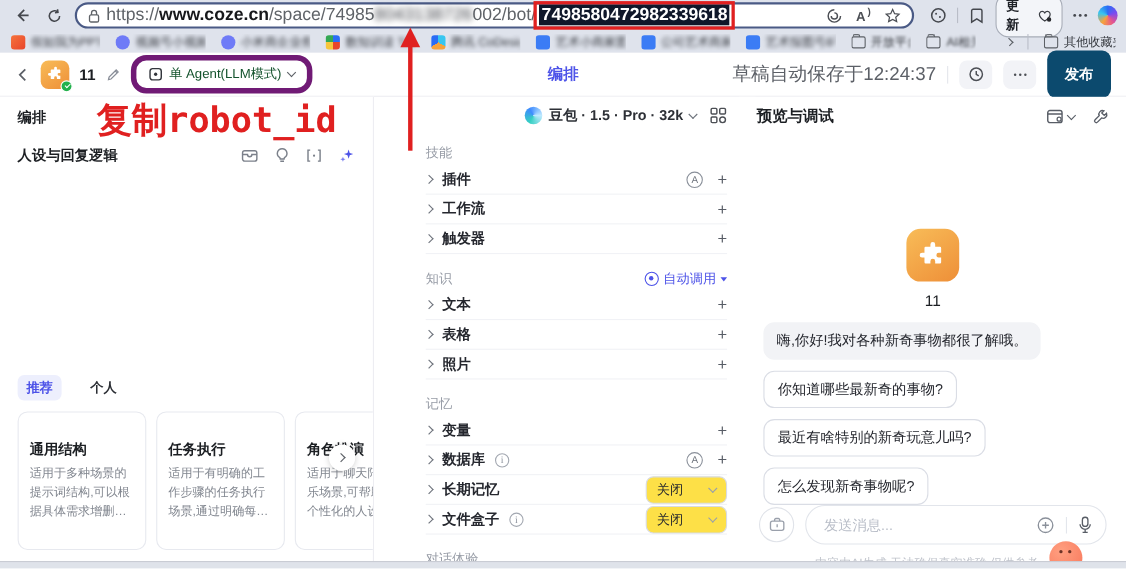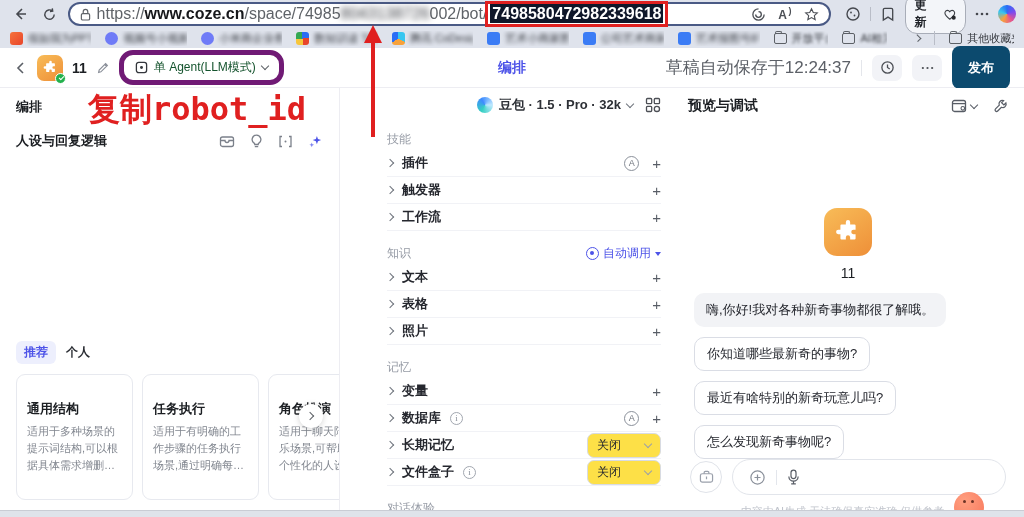--- a/index.html
+++ b/index.html
@@ -55,21 +55,21 @@
   .gray-btn { height:26px; min-width:30px; background:#f2f3f7; border-radius:7px; display:flex; align-items:center; justify-content:center; color:#4c4f55; padding:0 7px; }
   .publish-btn { height:43px; background:#0c4a6e; color:#fff; border:none; border-radius:8px; padding:0 16px; font-size:13px; font-weight:bold; }
 
   
   .panel-left { position:absolute; top:88px; left:0; width:340px; bottom:7px; background:#fff; border-right:1px solid #ededf2; display:flex; flex-direction:column; overflow:hidden; }
   .pl-title { padding:10px 16px 6px; font-size:13px; font-weight:bold; color:#1c1f23; }
   .pl-prompt-row { display:flex; align-items:center; padding:10px 16px; }
   .pl-prompt-label { font-size:13px; font-weight:bold; color:#1c1f23; }
   .pl-icons { margin-left:auto; display:flex; align-items:center; gap:15px; color:#7b808a; }
   .pl-spacer { flex:1; }
-  .pl-tabs { display:flex; align-items:center; gap:8px; padding:6px 16px; }
+  .pl-tabs { display:flex; align-items:center; gap:24px; padding:6px 16px; }
   .tab-pill { background:#edeffd; color:#4d53e8; font-size:12px; font-weight:bold; border-radius:6px; padding:3px 8px; }
   .tab-plain { font-size:12px; font-weight:bold; color:#2a2d33; padding:3px 2px; }
   .cards-row { position:relative; display:flex; gap:9px; padding:4px 0 10px 16px; overflow:hidden; }
   .card { flex:none; width:117px; border:1px solid #e7e9ef; border-radius:9px; padding:25px 10px; background:#fff; }
   .card-title { font-size:13px; font-weight:bold; color:#1c1f23; margin-bottom:5px; }
   .card-desc { font-size:11px; color:#81868f; line-height:1.55; display:-webkit-box; -webkit-line-clamp:3; -webkit-box-orient:vertical; overflow:hidden; }
   .cards-next { position:absolute; right:16px; top:34px; width:24px; height:24px; border-radius:50%; background:#fff; box-shadow:0 1px 6px rgba(0,0,0,.18); display:flex; align-items:center; justify-content:center; color:#4c4f55; }
 
   .panel-middle { position:absolute; top:88px; left:339px; width:317px; bottom:7px; background:#fff; border-right:1px solid #ededf2; overflow:hidden;margin-left:32px; }
   .pm-inner { padding:0 26px 0 16px; }
@@ -387,28 +387,28 @@
       <div class="m-row">
         <span class="row-chev"></span>
         <span class="m-label">插件</span>
         <span class="m-right">
             <span class="circleA"></span>
             <span class="plus"></span>
           </span>
       </div>
       <div class="m-row">
         <span class="row-chev"></span>
+        <span class="m-label">工作流</span>
+        <span class="m-right">
+            <span class="plus"></span>
+          </span>
+      </div>
+      <div class="m-row">
+        <span class="row-chev"></span>
         <span class="m-label">触发器</span>
-        <span class="m-right">
-            <span class="plus"></span>
-          </span>
-      </div>
-      <div class="m-row">
-        <span class="row-chev"></span>
-        <span class="m-label">工作流</span>
         <span class="m-right">
             <span class="plus"></span>
           </span>
       </div>
 
       <div class="sec-label" style="margin-top:14px">
         <span>知识</span>
         <span class="sec-action">
           <span class="auto-ic"></span>
           <span>自动调用</span>
@@ -528,20 +528,21 @@
 
     <div class="pr-bottom">
       <div class="input-row">
         <span class="clear-btn">
           <svg width="15" height="14" viewBox="0 0 16 15">
               <rect x="1.5" y="4" width="13" height="9" rx="2" stroke="#9aa0ab" stroke-width="1.3" fill="none"></rect>
               <path d="M5.5 4 V2.8 a1.3 1.3 0 0 1 1.3-1.3 h2.4 a1.3 1.3 0 0 1 1.3 1.3 V4 M8 7 v3" stroke="#9aa0ab" stroke-width="1.3" fill="none"></path>
             </svg>
         </span>
         <div class="msg-pill">
+          <input type="text" placeholder="发送消息..." style="">
           <span>
             <svg width="17" height="17" viewBox="0 0 18 18">
                 <circle cx="9" cy="9" r="7" stroke="#8a909a" stroke-width="1.3" fill="none"></circle>
                 <path d="M9 5.8 V12.2 M5.8 9 H12.2" stroke="#8a909a" stroke-width="1.3"></path>
               </svg>
           </span>
           <span class="pill-div"></span>
           <span>
             <svg width="13" height="16" viewBox="0 0 14 17">
                 <rect x="4.3" y="1.2" width="5.4" height="9" rx="2.7" stroke="#585d66" stroke-width="1.3" fill="none"></rect>

